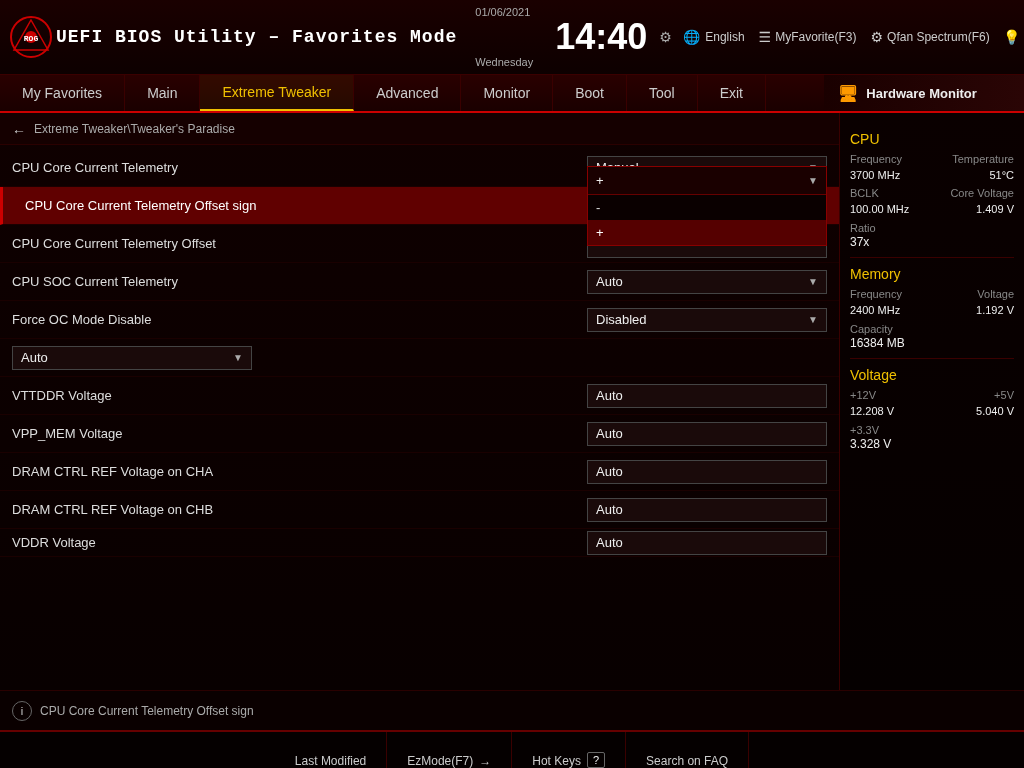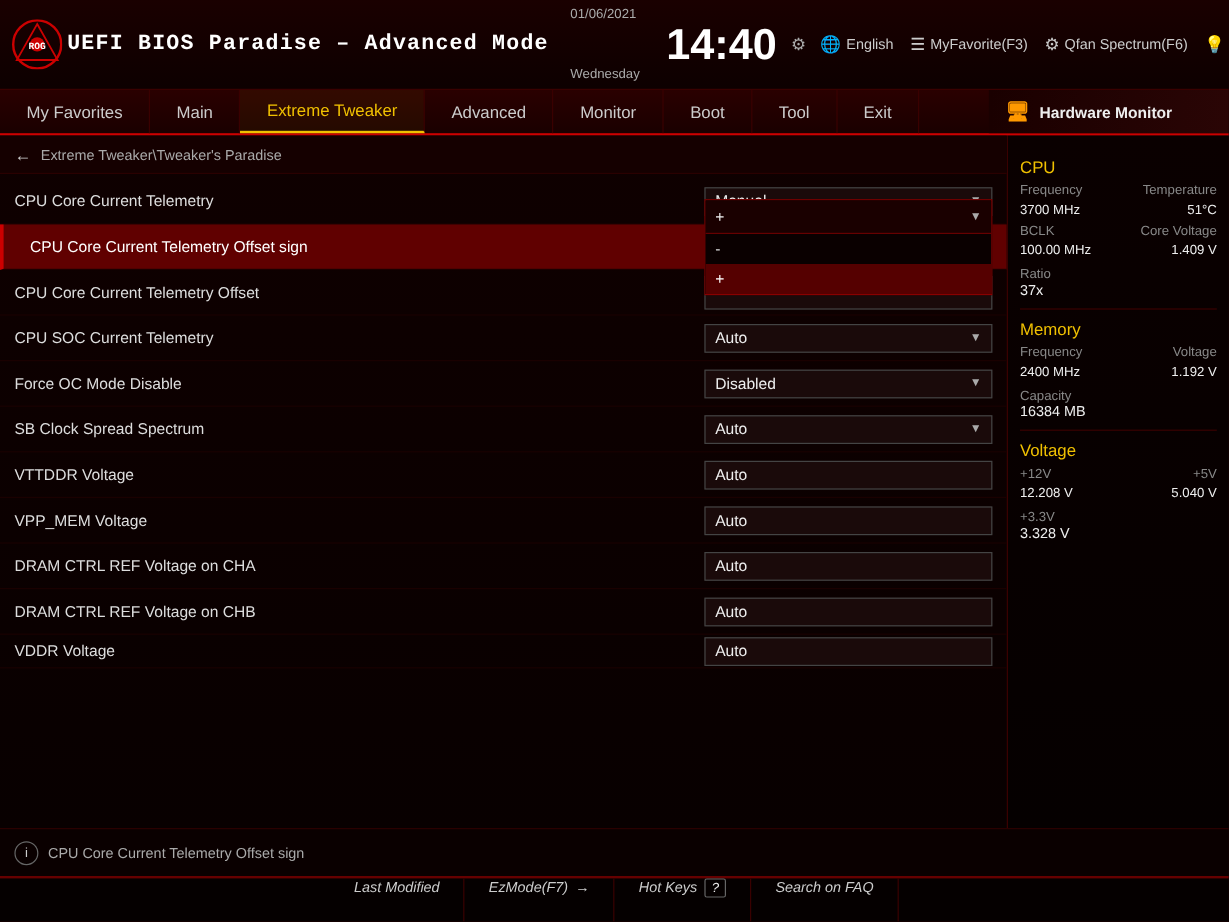--- a/index.html
+++ b/index.html
@@ -268,25 +268,24 @@
       align-items: center;
       justify-content: center;
       gap: 0;
       font-size: 12px;
     }
     .footer-item {
       color: #ccc;
       padding: 0 20px;
       border-right: 1px solid #3a0000;
       display: flex;
-      align-items: flex-start;
+      align-items: flex-end;
       gap: 6px;
       height: 100%;
       cursor: pointer;
-      font-style: italic;
     }
     .footer-key {
       border: 1px solid #666;
       padding: 1px 5px;
       font-size: 11px;
       color: #eee;
       border-radius: 2px;
     }
 
     
@@ -327,21 +326,21 @@
 <div class="header-bar">
   <div class="logo-area">
     <div class="rog-logo">
       <svg width="42" height="42" viewBox="0 0 42 42">
         <circle cx="21" cy="21" r="20" fill="none" stroke="#c00" stroke-width="2"></circle>
         <polygon points="21,4 38,34 4,34" fill="none" stroke="#c00" stroke-width="1.5"></polygon>
         <circle cx="21" cy="21" r="6" fill="#c00"></circle>
         <text x="21" y="25" text-anchor="middle" fill="#fff" font-size="8" font-weight="bold">ROG</text>
       </svg>
     </div>
-    <span class="bios-title">UEFI BIOS Paradise – Advanced Mode</span>
+    <span class="bios-title">UEFI BIOS Utility – Favorites Mode</span>
   </div>
 
   <div class="date-area">
     <span>01/06/2021</span>
     <span>Wednesday</span>
   </div>
 
   <span class="time-display">14:40</span>
   <span class="gear-icon-inline">⚙</span>
 
@@ -455,21 +454,20 @@
         <span class="setting-label">Force OC Mode Disable</span>
         <div class="setting-control">
           <div class="dropdown-control">
             <span>Disabled</span>
             <span class="dropdown-arrow">▼</span>
           </div>
         </div>
       </div>
 
       <div class="setting-row">
-        <span class="setting-label">SB Clock Spread Spectrum</span>
         <div class="setting-control">
           <div class="dropdown-control">
             <span>Auto</span>
             <span class="dropdown-arrow">▼</span>
           </div>
         </div>
       </div>
 
       <div class="setting-row">
         <span class="setting-label">VTTDDR Voltage</span>

